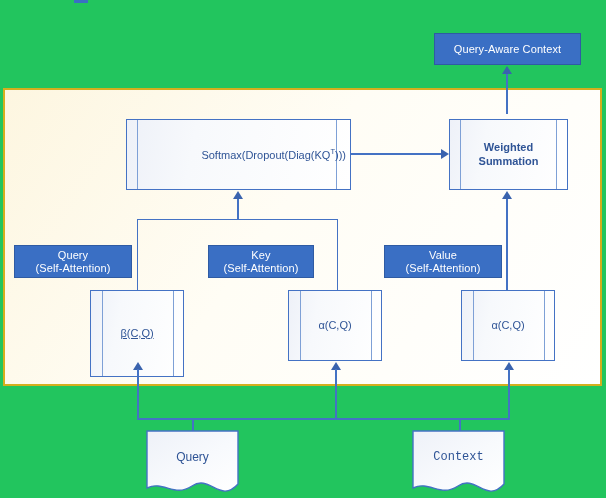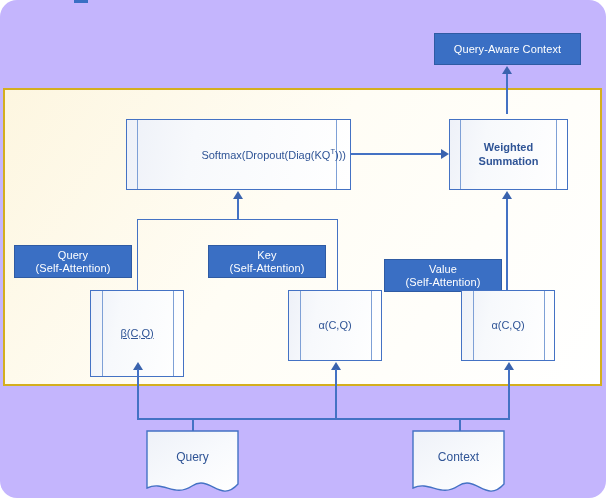--- a/index.html
+++ b/index.html
@@ -8,23 +8,22 @@
     padding: 0;
     background: #ffffff;
   }
   body {
     font-family: "Liberation Sans", sans-serif;
   }
   #canvas {
     position: relative;
     width: 606px;
     height: 498px;
-    background: #c4b5fd;
+    background: #22c55e;
     overflow: hidden;
-    border-radius: 17px;
   }
   
   .group-region {
     position: absolute;
     box-sizing: border-box;
     border: 2px solid #D4AF1E;
     background: linear-gradient(125deg, #fdf6e0 0%, #fffdf5 45%, #ffffff 100%);
   }
   
   .blue-box {
@@ -154,26 +153,26 @@
 
   <div class="bracket" style="left:137px; top:219px; width:201px; height:72px;"></div>
   <div class="conn conn-v" style="left:237px; top:198px; height:22px;"></div>
   <div class="arrow-up" style="left:233px; top:191px;"></div>
 
   <div class="blue-box" style="left:14px; top:245px; width:118px; height:33px;">
     <span>Query</span>
     <span class="l2">(Self-Attention)</span>
   </div>
 
-  <div class="blue-box" style="left:208px; top:245px; width:118px; height:33px;">
+  <div class="blue-box" style="left:208px; top:245px; width:106px; height:33px;">
     <span>Key</span>
     <span class="l2">(Self-Attention)</span>
   </div>
 
-  <div class="blue-box" style="left:384px; top:245px; width:118px; height:33px;margin-top:14px;">
+  <div class="blue-box" style="left:384px; top:245px; width:118px; height:33px;">
     <span>Value</span>
     <span class="l2">(Self-Attention)</span>
   </div>
 
   <div class="band-box" style="left:90px; top:290px; width:94px; height:87px;text-decoration:underline;">
     <span class="band" style="left:11px;"></span>
     <span class="band" style="left:82px;"></span>
     <span class="inner-label">β(C,Q)</span>
   </div>
 
@@ -210,21 +209,21 @@
           <stop offset="0%" stop-color="#eef1f8"></stop>
           <stop offset="55%" stop-color="#f8fafd"></stop>
           <stop offset="100%" stop-color="#ffffff"></stop>
         </linearGradient>
       </defs>
       <path d="M1,1 L92,1 L92,54 C74,74 64,44 46,56 C28,68 18,50 1,58 Z" fill="url(#docgrad1)" stroke="#4472C4" stroke-width="1.4"></path>
     </svg>
     <span class="doc-label" style="top:20px;">Query</span>
   </div>
 
-  <div class="doc-shape" style="left:412px; top:430px; width:93px; height:68px;">
+  <div class="doc-shape" style="left:412px; top:430px; width:93px; height:68px;font-family:Liberation Mono, monospace;">
     <svg width="93" height="68" viewBox="0 0 93 68">
       <defs>
         <linearGradient id="docgrad2" x1="0" y1="0" x2="1" y2="1">
           <stop offset="0%" stop-color="#eef1f8"></stop>
           <stop offset="55%" stop-color="#f8fafd"></stop>
           <stop offset="100%" stop-color="#ffffff"></stop>
         </linearGradient>
       </defs>
       <path d="M1,1 L92,1 L92,54 C74,74 64,44 46,56 C28,68 18,50 1,58 Z" fill="url(#docgrad2)" stroke="#4472C4" stroke-width="1.4"></path>
     </svg>

